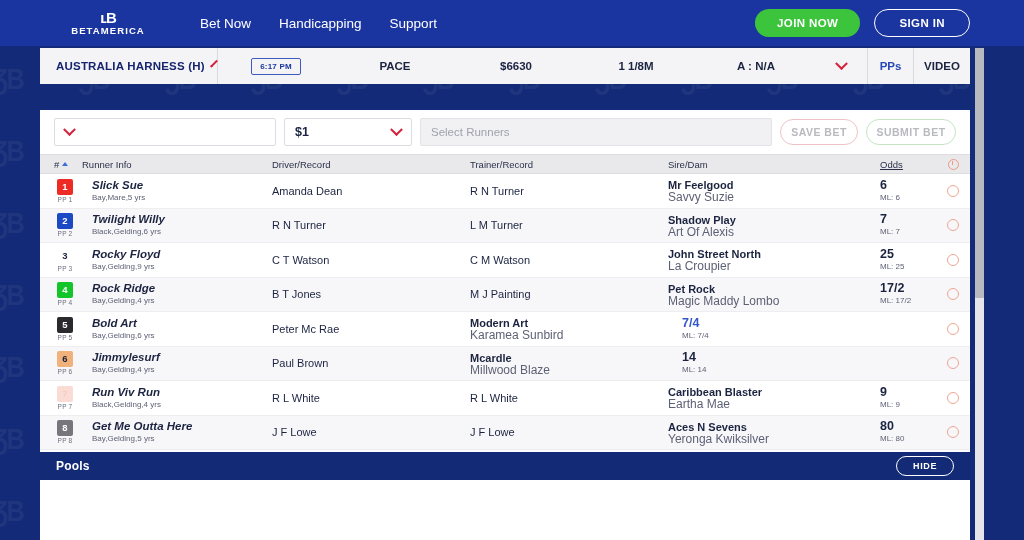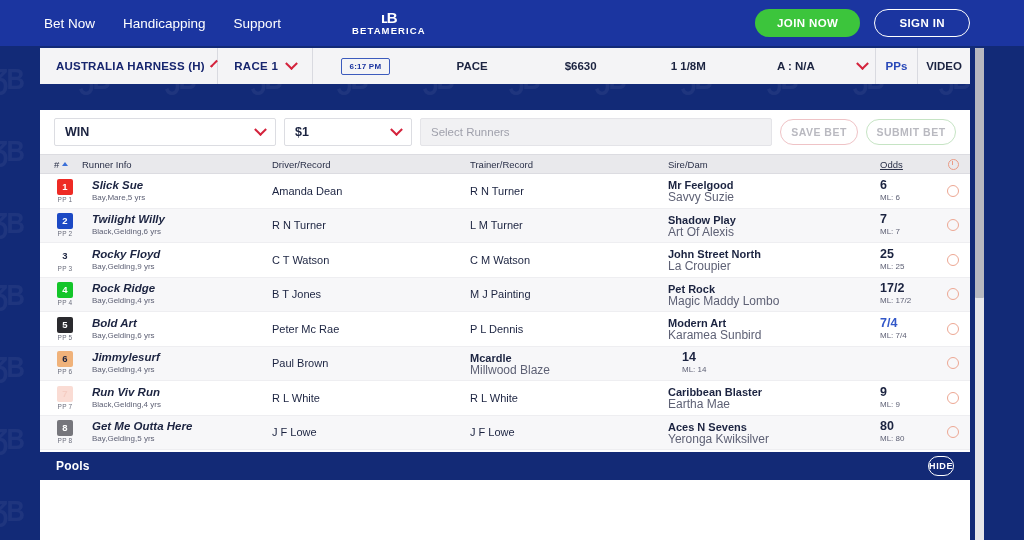--- a/index.html
+++ b/index.html
@@ -404,21 +404,21 @@
     letter-spacing: 0.2px;
   }
   #hide-pools-button {
     margin-left: auto;
     border: 1px solid #ffffff;
     border-radius: 12px;
     color: #ffffff;
     font-size: 9px;
     font-weight: 700;
     letter-spacing: 0.6px;
-    padding: 4px 0;
+    padding: 4px 16px;
     cursor: pointer;
     background: transparent;
     font-family: "Liberation Sans", sans-serif;
     text-align: center;
   }
 
   #pools-body { height: 60px; background: #ffffff; }
 
   
   #panel-scrollbar {
@@ -535,63 +535,58 @@
     <div class="wm" style="left: 420px; top: 494px;">ƷB</div>
     <div class="wm" style="left: 506px; top: 494px;">ƷB</div>
     <div class="wm" style="left: 592px; top: 494px;">ƷB</div>
     <div class="wm" style="left: 678px; top: 494px;">ƷB</div>
     <div class="wm" style="left: 764px; top: 494px;">ƷB</div>
     <div class="wm" style="left: 850px; top: 494px;">ƷB</div>
     <div class="wm" style="left: 936px; top: 494px;">ƷB</div>
   </div>
 
 <div id="topnav">
+  <div id="logo-block">
+    <div id="logo-mark">ʟB</div>
+    <div id="logo-word">BETAMERICA</div>
+  </div>
   <div id="nav-links">
     <div class="nav-link">Bet Now</div>
     <div class="nav-link">Handicapping</div>
     <div class="nav-link">Support</div>
   </div>
-  <div id="logo-block">
-    <div id="logo-mark">ʟB</div>
-    <div id="logo-word">BETAMERICA</div>
-  </div>
   <div id="auth-block">
     <button id="join-now-button">JOIN NOW</button>
     <button id="sign-in-button">SIGN IN</button>
   </div>
 </div>
 
 <div id="raceinfo-bar">
   <div class="ri-cell ri-sep" id="ri-track">
     <span>AUSTRALIA HARNESS (H)</span>
-    <span class="chev"></span>
-  </div>
-  <div class="ri-cell ri-sep" id="ri-race">
-    <span>RACE 1</span>
     <span class="chev"></span>
   </div>
   <div class="ri-cell" id="ri-time">
     <span id="post-time-chip">6:17 PM</span>
   </div>
   <div class="ri-cell" id="ri-type">PACE</div>
   <div class="ri-cell" id="ri-purse">$6630</div>
   <div class="ri-cell" id="ri-distance">1 1/8M</div>
   <div class="ri-cell" id="ri-age">A : N/A</div>
   <div class="ri-cell ri-sep" id="ri-expand">
     <span class="chev"></span>
   </div>
   <div class="ri-cell ri-sep" id="ri-pps">PPs</div>
   <div class="ri-cell" id="ri-video">VIDEO</div>
 </div>
 
 <div id="content-panel">
 
   <div id="bet-controls">
     <div class="select-box" id="bet-type-select">
-      <span class="select-label">WIN</span>
       <span class="chev"></span>
     </div>
     <div class="select-box" id="bet-amount-select">
       <span class="select-label">$1</span>
       <span class="chev"></span>
     </div>
     <div id="runner-input">Select Runners</div>
     <div class="pill-button" id="save-bet-button">SAVE BET</div>
     <div class="pill-button" id="submit-bet-button">SUBMIT BET</div>
   </div>
@@ -709,21 +704,20 @@
       <div class="runner-row">
         <div class="cell-num">
           <div class="saddle" style="background: rgb(42, 42, 46); color: rgb(255, 255, 255);">5</div>
           <div class="pp-label">PP 5</div>
         </div>
         <div class="cell-runner">
           <div class="r-name">Bold Art</div>
           <div class="r-sub">Bay,Gelding,6 yrs</div>
         </div>
         <div class="cell-driver">Peter Mc Rae</div>
-        <div class="cell-trainer">P L Dennis</div>
         <div class="cell-sire">
           <div class="s-name">Modern Art</div>
           <div class="s-sub">Karamea Sunbird</div>
         </div>
         <div class="cell-odds">
           <div class="o-main fav">7/4</div>
           <div class="o-ml">ML: 7/4</div>
         </div>
         <div class="cell-select">
           <div class="sel-circle"></div>

